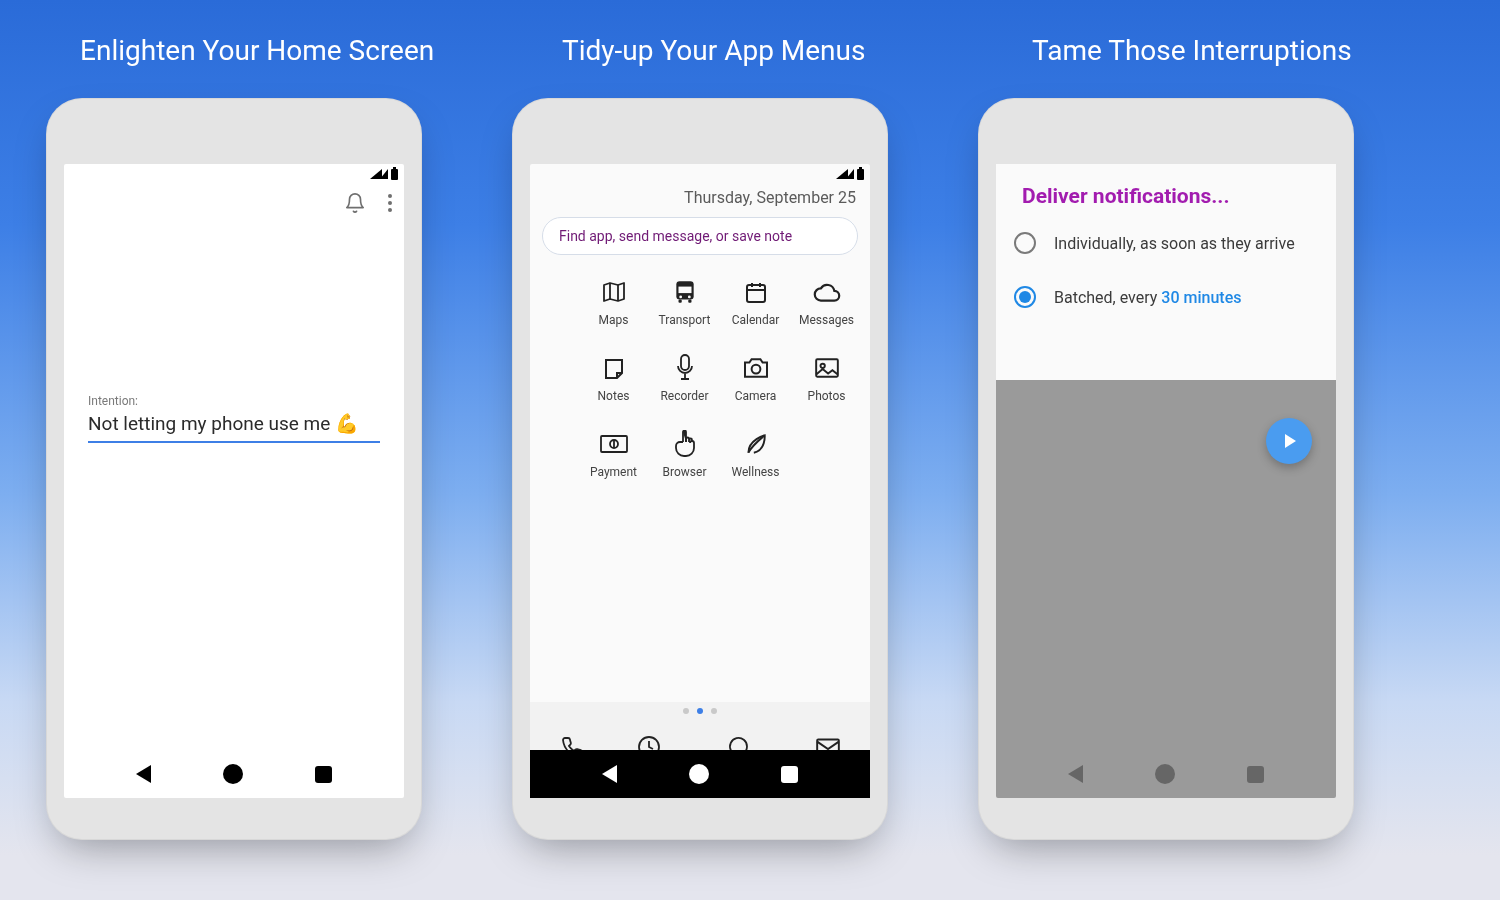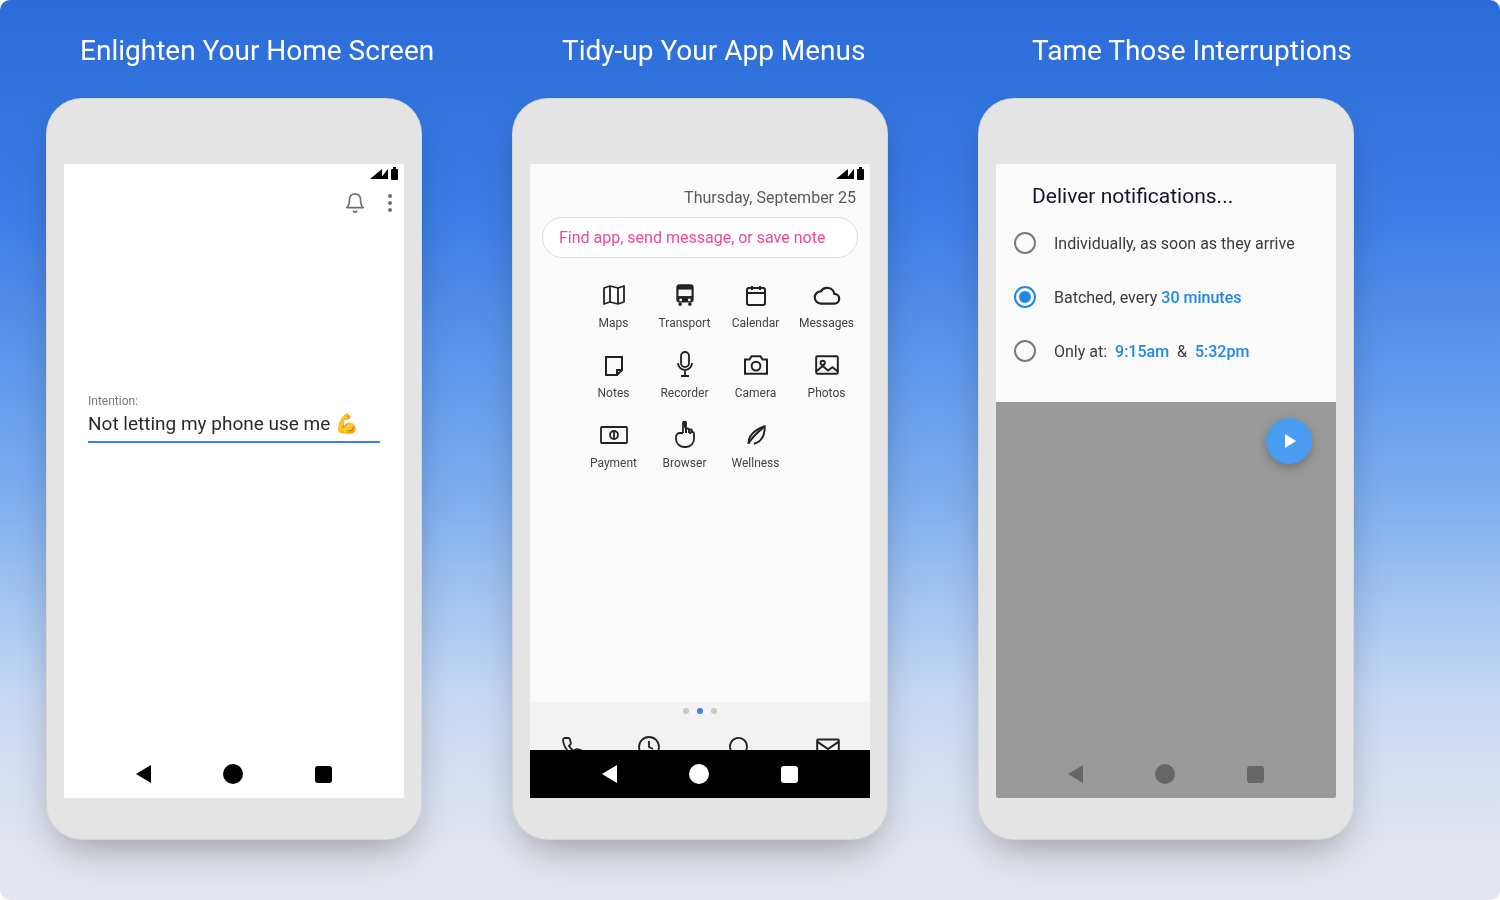--- a/index.html
+++ b/index.html
@@ -5,21 +5,20 @@
   * { box-sizing: border-box; margin: 0; padding: 0; font-family: -apple-system, Roboto, "Segoe UI", Arial, sans-serif; }
   html, body { width: 1500px; height: 900px; overflow: hidden; }
   .bg {
     width: 1500px; height: 900px;
     background:
       radial-gradient(1200px 520px at 52% 150%, #9fe07d 0%, #7ec850 28%, rgba(118,195,72,0) 60%),
       radial-gradient(900px 420px at 95% 155%, #93d869 0%, rgba(131,201,86,0) 60%),
       radial-gradient(900px 420px at 5% 155%, #93d869 0%, rgba(131,201,86,0) 60%),
       linear-gradient(#2a6bd8 0%, #3d7fe6 25%, #7daef0 55%, #c8d9f4 78%, #e4e5ee 95%);
     position: relative;
-    border-radius: 10px;
   }
   .caption {
     position: absolute;
     color: #ffffff;
     font-size: 28px;
     font-weight: 400;
     top: 34px;
     text-align: center;
     white-space: nowrap;
   }
@@ -77,35 +76,35 @@
   .p1 .bell{color:#6f6f6f;}
   .p1 .dots{display:flex;flex-direction:column;gap:3px;}
   .p1 .dots span{width:4px;height:4px;background:#6f6f6f;border-radius:50%;}
   .p1 .intent-wrap{position:absolute;left:24px;right:24px;top:230px;}
   .p1 .intent-label{font-size:12px;color:#7a7a7a;margin-bottom:4px;}
   .p1 .intent-val{font-size:19px;color:#2b2b2b;border-bottom:2px solid #3d7fe6;padding-bottom:6px;}
 
   
   .p2 .screen{background:#fafafa;display:flex;flex-direction:column;}
   .p2 .date{color:#5b5b5b;font-size:16px;text-align:right;padding:6px 14px 10px;}
-  .p2 .search{margin:0 12px 14px;border:1px solid #d6dde8;border-radius:22px;padding:10px 16px;color:#ec4899;font-size:16px;background:#fff;}
-  .p2 .grid{flex:1;display:grid;grid-template-columns:repeat(4,1fr);row-gap:20px;padding:8px 8px 0;align-content:start;margin-left:40px;}
+  .p2 .search{margin:0 12px 14px;border:1px solid #d6dde8;border-radius:22px;padding:10px 16px;color:#701a75;font-size:14px;background:#fff;}
+  .p2 .grid{flex:1;display:grid;grid-template-columns:repeat(4,1fr);row-gap:26px;padding:8px 8px 0;align-content:start;margin-left:40px;}
   .tile{display:flex;flex-direction:column;align-items:center;gap:6px;}
   .tile .ic{width:30px;height:30px;display:flex;align-items:center;justify-content:center;}
   .tile .lbl{font-size:12px;color:#444;}
   .p2 .pager{display:flex;justify-content:center;gap:8px;padding:6px 0;background:#f2f2f2;}
   .p2 .pager span{width:6px;height:6px;border-radius:50%;background:#c9c9c9;}
   .p2 .pager span.active{background:#3d7fe6;}
   .p2 .dock{display:flex;justify-content:space-around;background:#f2f2f2;padding:12px 4px 16px;}
   .p2 .navbar{left:18px;right:18px;}
 
   
   .p3 .screen{background:#9a9a9a;}
   .p3 .panel{position:absolute;left:0;right:0;top:0;background:#fafafa;padding:18px 18px 40px;}
-  .p3 .title{font-size:21px;color:#0f172a;font-weight:400;margin:2px 18px 24px;}
+  .p3 .title{font-size:21px;color:#a21caf;font-weight:700;margin:2px 8px 24px;}
   .p3 .opt{display:flex;align-items:center;gap:18px;margin-bottom:32px;font-size:16px;color:#3b3b3b;}
   .p3 .radio{width:22px;height:22px;border:2px solid #7a7a7a;border-radius:50%;display:flex;align-items:center;justify-content:center;flex-shrink:0;}
   .p3 .radio.sel{border-color:#1f88e5;}
   .p3 .radio.sel::after{content:"";width:12px;height:12px;background:#1f88e5;border-radius:50%;}
   .p3 .blue{color:#1f88e5;font-weight:500;}
   .p3 .fab{position:absolute;right:24px;top:254px;width:46px;height:46px;border-radius:50%;background:#4a9cf0;display:flex;align-items:center;justify-content:center;box-shadow:0 4px 10px rgba(0,0,0,.25);}
   .p3 .fab::after{content:"";width:0;height:0;border-style:solid;border-width:7px 0 7px 11px;border-color:transparent transparent transparent #fff;margin-left:2px;}
 
   svg{display:block;}
 </style>
@@ -330,29 +329,20 @@
         <div class="opt">
           <span class="radio"></span>
           <span>Individually, as soon as they arrive</span>
         </div>
         <div class="opt">
           <span class="radio sel"></span>
           <span>
             <span>Batched, every</span>&nbsp;<span class="blue">30 minutes</span>
           </span>
         </div>
-        <div class="opt" style="margin-bottom:0">
-          <span class="radio"></span>
-          <span>
-            <span>Only at:</span>&nbsp;
-            <span class="blue">9:15am</span>
-            &nbsp;<span>&amp;</span>&nbsp;
-            <span class="blue">5:32pm</span>
-          </span>
-        </div>
       </div>
       <div class="fab"></div>
     </div>
     <div class="navbar grey">
       <div class="nav-back"></div>
       <div class="nav-home"></div>
       <div class="nav-recent"></div>
     </div>
   </div>
 

